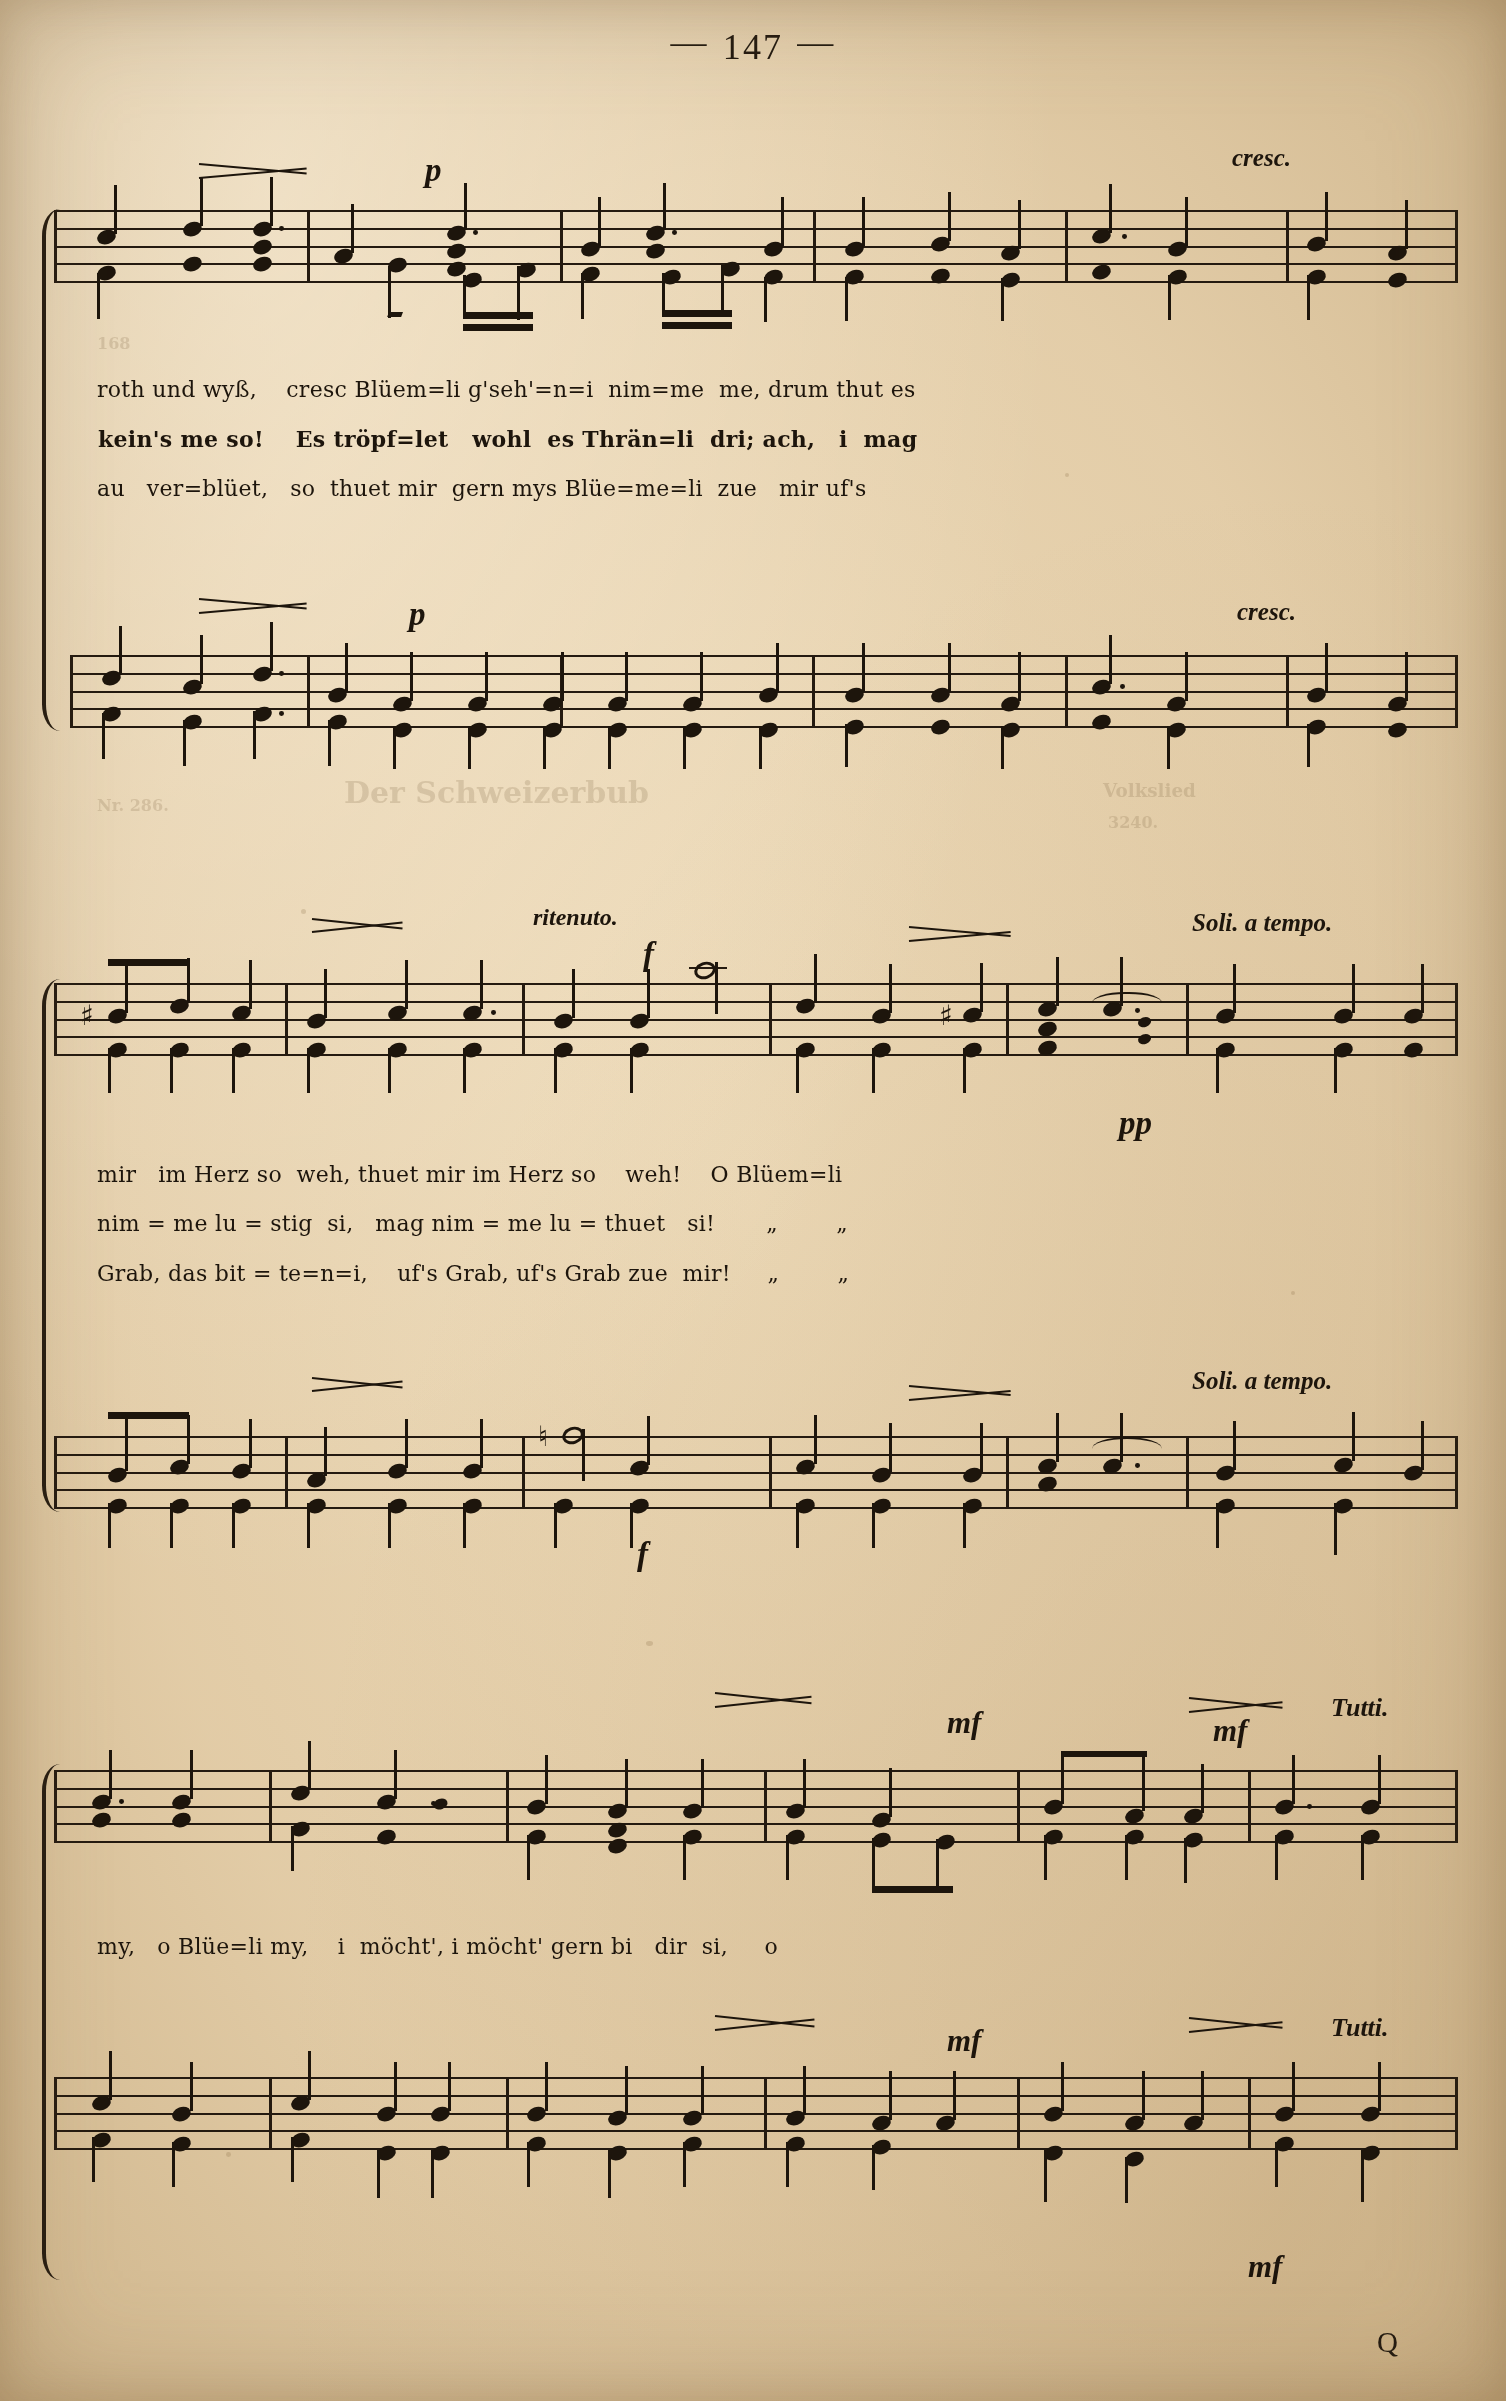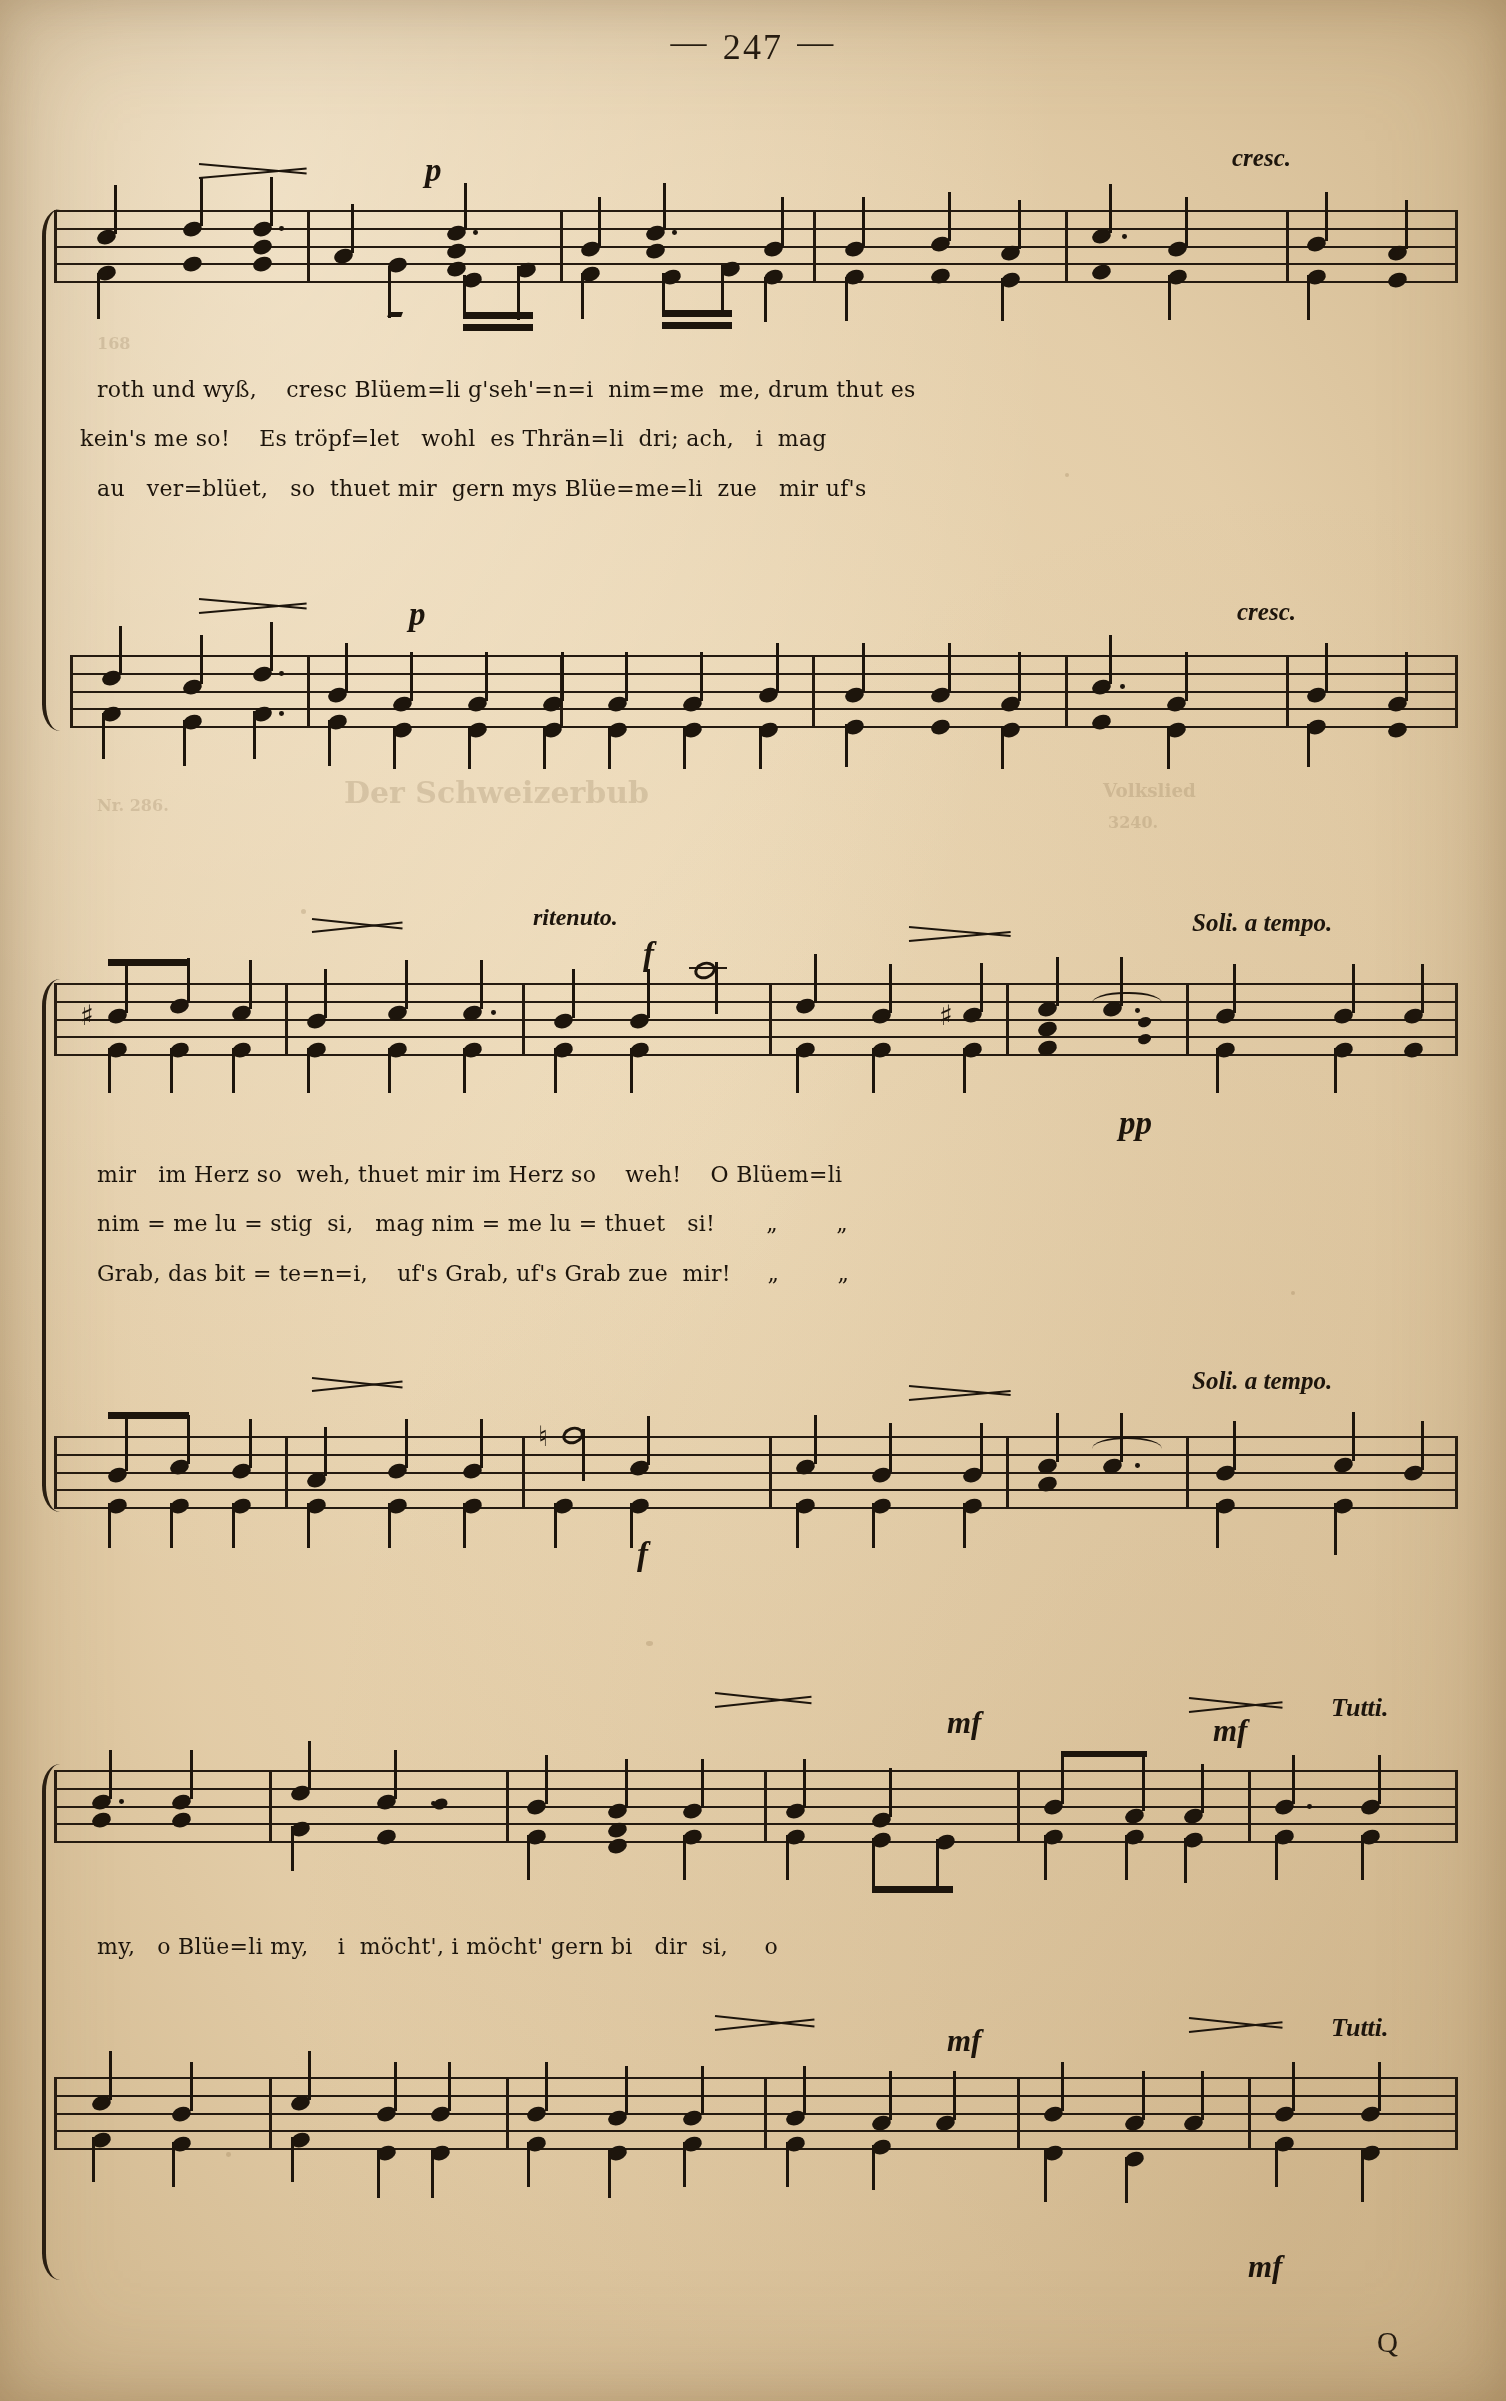--- a/index.html
+++ b/index.html
@@ -78,21 +78,21 @@
   .bleed{position:absolute;color:rgba(120,95,60,0.20);font-family:"DejaVu Serif",serif;font-weight:700;}
 </style>
 </head>
 <body>
 
 <div class="paper"></div>
 
 <div class="page">
 
   <div class="pageno">
-    <span class="dash">—</span><span>247</span><span class="dash">—</span>
+    <span class="dash">—</span><span>147</span><span class="dash">—</span>
   </div>
 
   <div class="system" style="left:0;top:0;width:1506px;height:807px;">
 
     <div class="brace" style="left:42px;top:209px;width:21.5px;height:522px;"></div>
 
     <div class="staff" style="left:54px;top:210px;width:1404px;height:75px;">
       <div class="sline" style="top:0px;width:1404px;"></div>
       <div class="sline" style="top:18px;width:1404px;"></div>
       <div class="sline" style="top:36px;width:1404px;"></div>
@@ -188,21 +188,21 @@
 
     <div class="hp" style="left:199px;top:161px;width:108px;height:21.5px;">
       <i style="width:108px;top:2.2px;transform:rotate(5deg);"></i>
       <i style="width:108px;top:16px;transform:rotate(-5deg);"></i>
     </div>
     <div class="dyn" style="left:425px;top:152px;font-size:33px;">p</div>
     <div class="mark" style="left:1232px;top:144px;font-size:25px;">cresc.</div>
 
     <div class="lyrics" style="left:0;top:377px;width:1506px;">
       <div class="lyr-line lyr-fr" style="left:97px;top:0px;">roth und wyß,    cresc Blüem=li g'seh'=n=i  nim=me  me, drum thut es</div>
-      <div class="lyr-line lyr-fr" style="left:80px;top:49px;">kein's me so!    Es tröpf=let   wohl  es Thrän=li  dri; ach,   i  mag</div>
+      <div class="lyr-line lyr-fr" style="left:98px;top:49px;font-weight:bold;">kein's me so!    Es tröpf=let   wohl  es Thrän=li  dri; ach,   i  mag</div>
       <div class="lyr-line lyr-fr" style="left:97px;top:99px;">au   ver=blüet,   so  thuet mir  gern mys Blüe=me=li  zue   mir uf's</div>
     </div>
 
     <div class="staff" style="left:70px;top:655px;width:1388px;height:75px;">
       <div class="sline" style="top:0px;width:1388px;"></div>
       <div class="sline" style="top:18px;width:1388px;"></div>
       <div class="sline" style="top:36px;width:1388px;"></div>
       <div class="sline" style="top:53px;width:1388px;"></div>
       <div class="sline" style="top:71px;width:1388px;"></div>
       <div class="barline" style="left:0px;top:0;height:73px;"></div>

